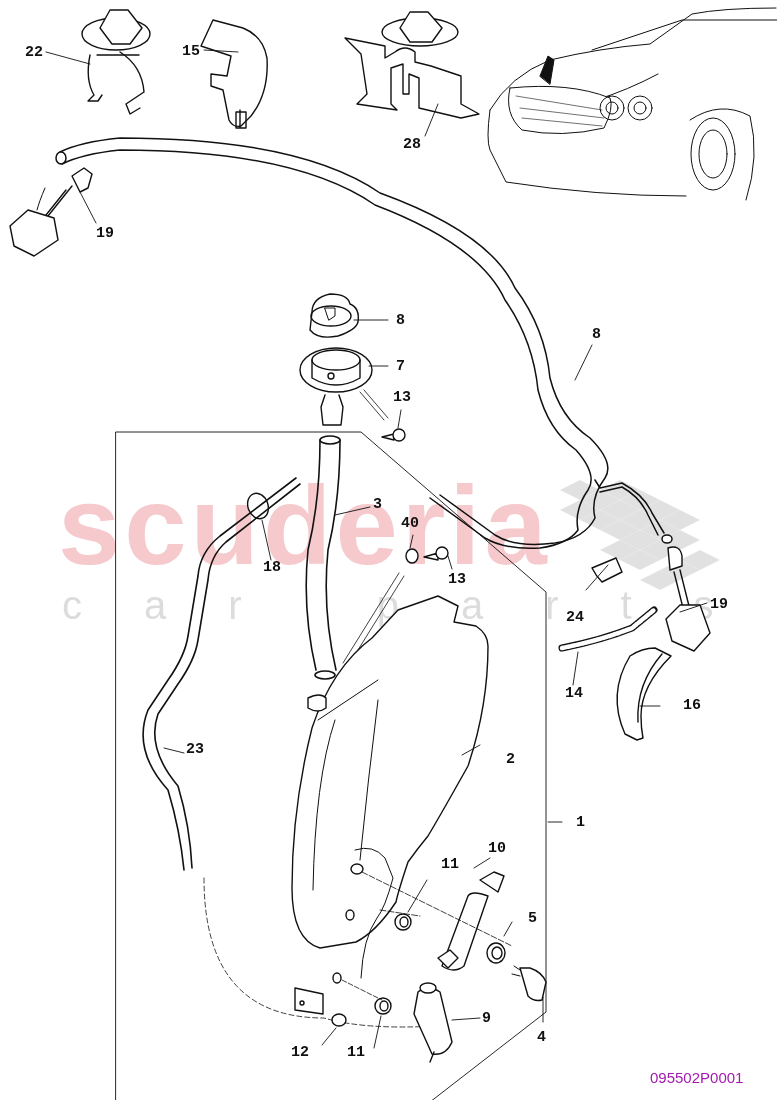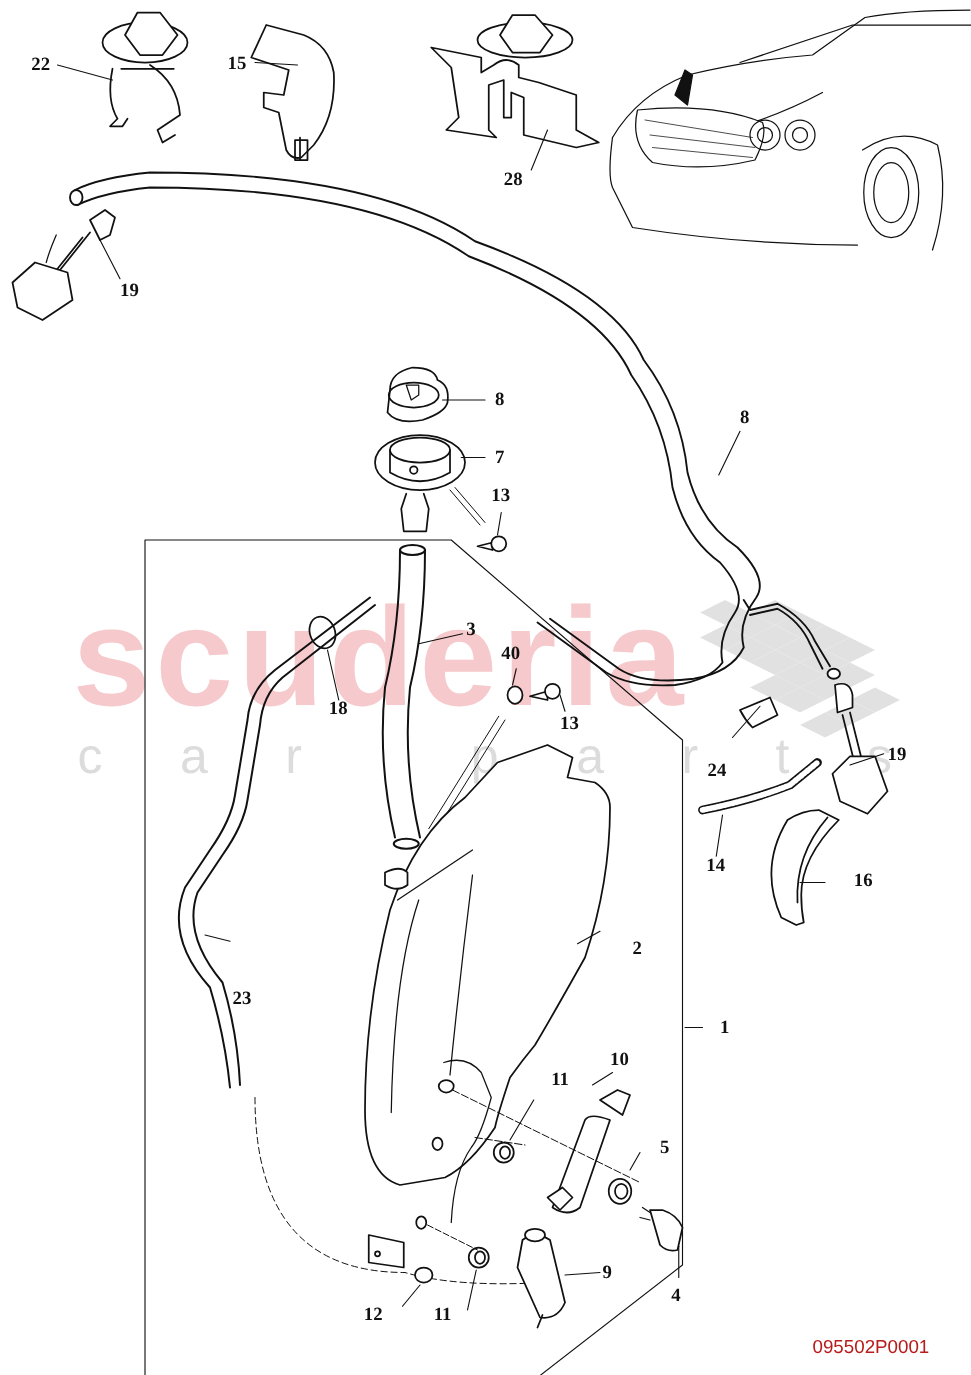--- a/index.html
+++ b/index.html
@@ -1,22 +1,22 @@
 <!DOCTYPE html>
 <html><head>
 <meta charset="utf-8">
 <style>
   html,body{margin:0;padding:0;background:#fff;}
   body{width:777px;height:1100px;position:relative;overflow:hidden;font-family:"Liberation Sans",sans-serif;}
   #diagram{position:absolute;left:0;top:0;width:777px;height:1100px;}
   .wm-text{position:absolute;font-family:"Liberation Sans",sans-serif;font-weight:bold;color:#f6c9cc;pointer-events:none;}
   #wm-main{left:58px;top:470px;font-size:112px;letter-spacing:4px;line-height:1;}
   #wm-sub{left:62px;top:585px;font-size:40px;letter-spacing:62px;color:#dcdcdc;font-weight:normal;line-height:1;}
-  .callout{position:absolute;font-family:Liberation Serif, serif;font-weight:bold;font-size:15px;color:#111;line-height:1;}
-  #drawing-code{position:absolute;left:650px;top:1069px;font-size:15px;color:#b91c1c;font-family:"Liberation Sans",sans-serif;}
+  .callout{position:absolute;font-family:Liberation Mono, monospace;font-weight:bold;font-size:15px;color:#111;line-height:1;}
+  #drawing-code{position:absolute;left:650px;top:1069px;font-size:15px;color:#a21caf;font-family:"Liberation Sans",sans-serif;}
   svg{position:absolute;left:0;top:0;}
 </style>
 </head>
 <body>
 
 <div id="diagram">
 
   <div class="wm-text" id="wm-main">scuderia</div>
   <div class="wm-text" id="wm-sub">car parts</div>
 
@@ -240,21 +240,21 @@
   <div class="callout" style="left:393px;top:390px">13</div>
   <div class="callout" style="left:592px;top:327px">8</div>
   <div class="callout" style="left:373px;top:497px">3</div>
   <div class="callout" style="left:401px;top:516px">40</div>
   <div class="callout" style="left:448px;top:572px">13</div>
   <div class="callout" style="left:263px;top:560px">18</div>
   <div class="callout" style="left:566px;top:610px">24</div>
   <div class="callout" style="left:710px;top:597px">19</div>
   <div class="callout" style="left:565px;top:686px">14</div>
   <div class="callout" style="left:683px;top:698px">16</div>
-  <div class="callout" style="left:186px;top:792px">23</div>
+  <div class="callout" style="left:186px;top:742px">23</div>
   <div class="callout" style="left:506px;top:752px">2</div>
   <div class="callout" style="left:576px;top:815px">1</div>
   <div class="callout" style="left:488px;top:841px">10</div>
   <div class="callout" style="left:441px;top:857px">11</div>
   <div class="callout" style="left:528px;top:911px">5</div>
   <div class="callout" style="left:537px;top:1030px">4</div>
   <div class="callout" style="left:482px;top:1011px">9</div>
   <div class="callout" style="left:291px;top:1045px">12</div>
   <div class="callout" style="left:347px;top:1045px">11</div>
 

